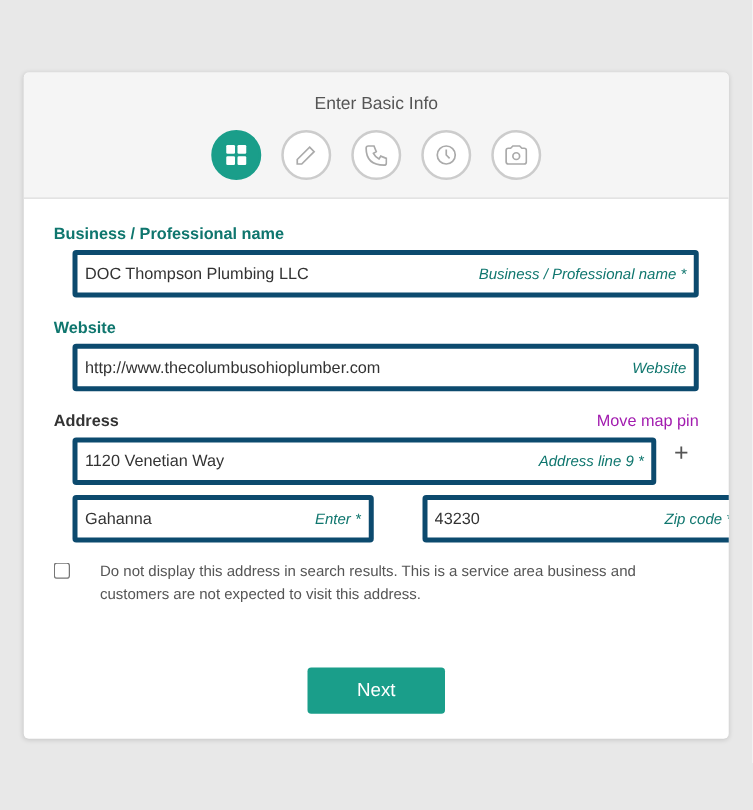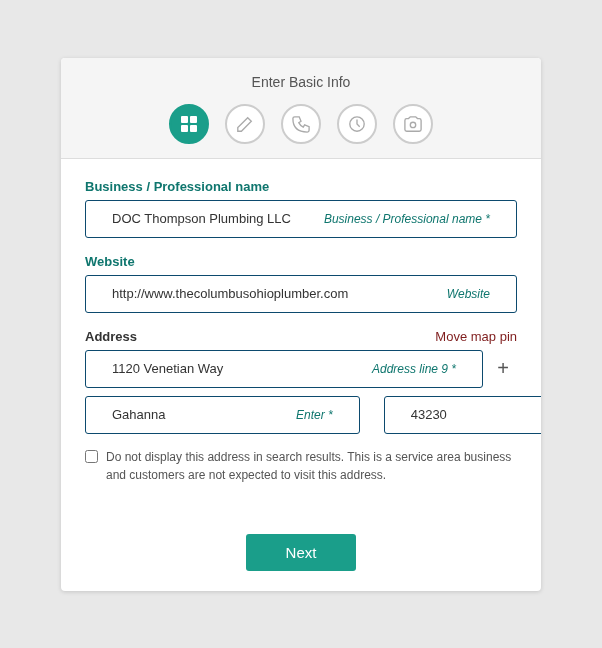--- a/index.html
+++ b/index.html
@@ -6,21 +6,21 @@
     body {
       background: #e8e8e8;
       display: flex;
       justify-content: center;
       align-items: center;
       min-height: 100vh;
       font-family: Arial, sans-serif;
     }
     .card {
       background: #fff;
-      width: 480px;
+      width: 564px;
       border-radius: 4px;
       overflow: hidden;
       box-shadow: 0 1px 4px rgba(0,0,0,0.15);
     }
     .header {
       background: #f5f5f5;
       padding: 16px 20px 0 20px;
       text-align: center;
       border-bottom: 1px solid #ddd;
     }
@@ -62,25 +62,26 @@
     .field-label {
       font-size: 13px;
       font-weight: bold;
       color: #0f766e;
       margin-bottom: 6px;
       display: block;
     }
     .field-row {
       display: flex;
       align-items: center;
-      border: 1px solid #0c4a6e;
+      border: 4px solid #0c4a6e;
       border-radius: 3px;
       background: #fff;
-      padding: 0 26px;
+      padding: 0 6px;
       height: 38px;
+      margin-left: 15px;
     }
     .field-row input {
       flex: 1;
       border: none;
       outline: none;
       font-size: 13px;
       color: #333;
       background: transparent;
     }
     .field-row .placeholder-label {
@@ -96,27 +97,27 @@
       align-items: flex-start;
       margin-bottom: 6px;
     }
     .address-label {
       font-size: 13px;
       font-weight: bold;
       color: #333;
     }
     .map-pin-link {
       font-size: 13px;
-      color: #7f1d1d;
+      color: #a21caf;
       cursor: pointer;
       text-decoration: none;
     }
     .address-row-with-plus {
       display: flex;
-      align-items: center;
+      align-items: flex-start;
       gap: 6px;
       margin-bottom: 8px;
     }
     .address-row-with-plus .field-row {
       flex: 1;
     }
     .plus-btn {
       width: 28px;
       height: 28px;
       display: flex;
@@ -133,21 +134,21 @@
       display: flex;
       gap: 24px;
       margin-bottom: 8px;
     }
     .city-zip-row .field-row {
       flex: 1;
     }
     .checkbox-row {
       display: flex;
       align-items: flex-start;
-      gap: 8px;
+      gap: 24px;
       margin-top: 14px;
     }
     .checkbox-row input[type="checkbox"] {
       margin-top: 2px;
       flex-shrink: 0;
     }
     .checkbox-text {
       font-size: 12px;
       color: #555;
       line-height: 1.5;

